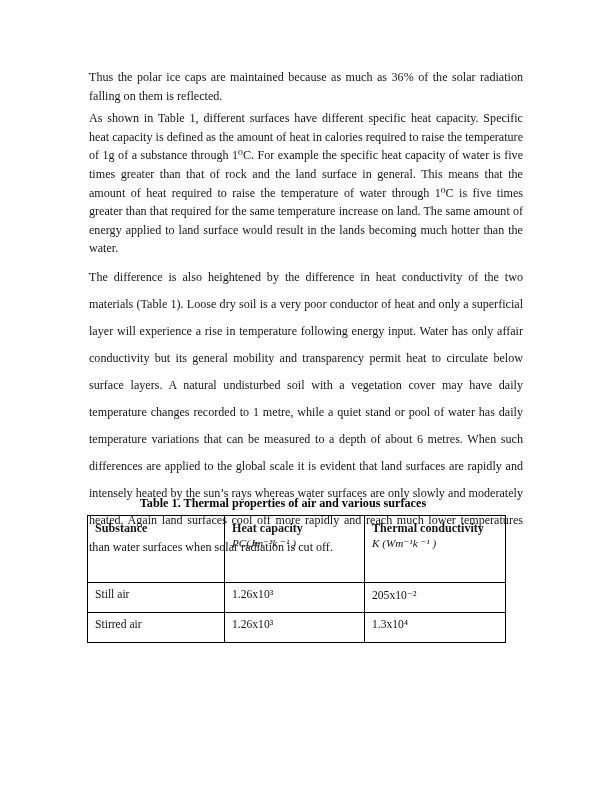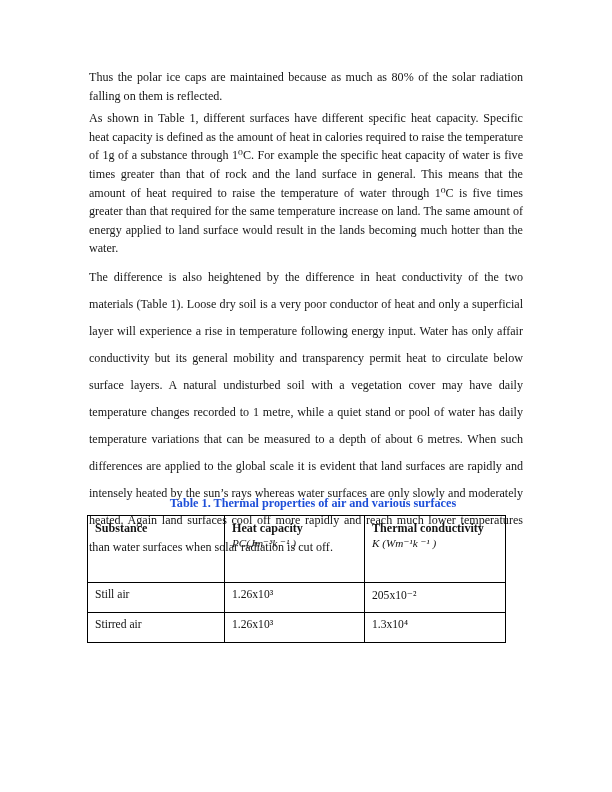--- a/index.html
+++ b/index.html
@@ -28,27 +28,27 @@
   }
   .block-tight { top: 68px; line-height: 18.6px; }
   .block-loose { top: 264px; line-height: 27px; }
 
   .para { margin: 0; }
   .para + .para { margin-top: 4px; }
 
   
   .table-caption {
     position: absolute;
-    left: 105px;
+    left: 75px;
     top: 496px;
     width: 416px;
     text-align: center;
     font-size: 12.2px;
     font-weight: bold;
-    color: #1d4ed8;
+    color: #000000;
   }
 
   
   .therm-table {
     position: absolute;
     left: 87px;
     top: 515px;
     width: 418px;
     border-collapse: collapse;
     table-layout: fixed;
@@ -83,21 +83,21 @@
     font-size: 11.2px;
   }
   .val { white-space: nowrap; }
 </style>
 </head>
 <body>
 
 <div class="page">
 
   <div class="para-block block-tight">
-    <p class="para">Thus the polar ice caps are maintained because as much as 80% of the solar radiation falling on them is reflected.</p>
+    <p class="para">Thus the polar ice caps are maintained because as much as 36% of the solar radiation falling on them is reflected.</p>
     <p class="para">As shown in Table 1, different surfaces have different specific heat capacity. Specific heat capacity is defined as the amount of heat in calories required to raise the temperature of 1g of a substance through 1⁰C. For example the specific heat capacity of water is five times greater than that of rock and the land surface in general. This means that the amount of heat required to raise the temperature of water through 1⁰C is five times greater than that required for the same temperature increase on land. The same amount of energy applied to land surface would result in the lands becoming much hotter than the water.</p>
   </div>
 
   <div class="para-block block-loose">
     <p class="para">The difference is also heightened by the difference in heat conductivity of the two materials (Table 1). Loose dry soil is a very poor conductor of heat and only a superficial layer will experience a rise in temperature following energy input. Water has only affair conductivity but its general mobility and transparency permit heat to circulate below surface layers. A natural undisturbed soil with a vegetation cover may have daily temperature changes recorded to 1 metre, while a quiet stand or pool of water has daily temperature variations that can be measured to a depth of about 6 metres. When such differences are applied to the global scale it is evident that land surfaces are rapidly and intensely heated by the sun’s rays whereas water surfaces are only slowly and moderately heated. Again land surfaces cool off more rapidly and reach much lower temperatures than water surfaces when solar radiation is cut off.</p>
   </div>
 
   <div class="table-caption">Table 1. Thermal properties of air and various surfaces</div>
 
   <table class="therm-table">

